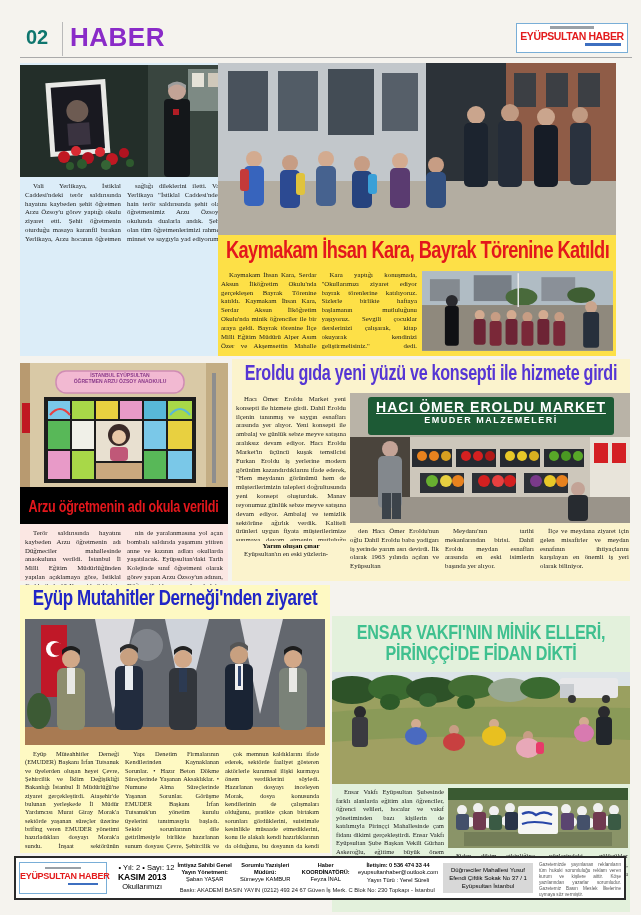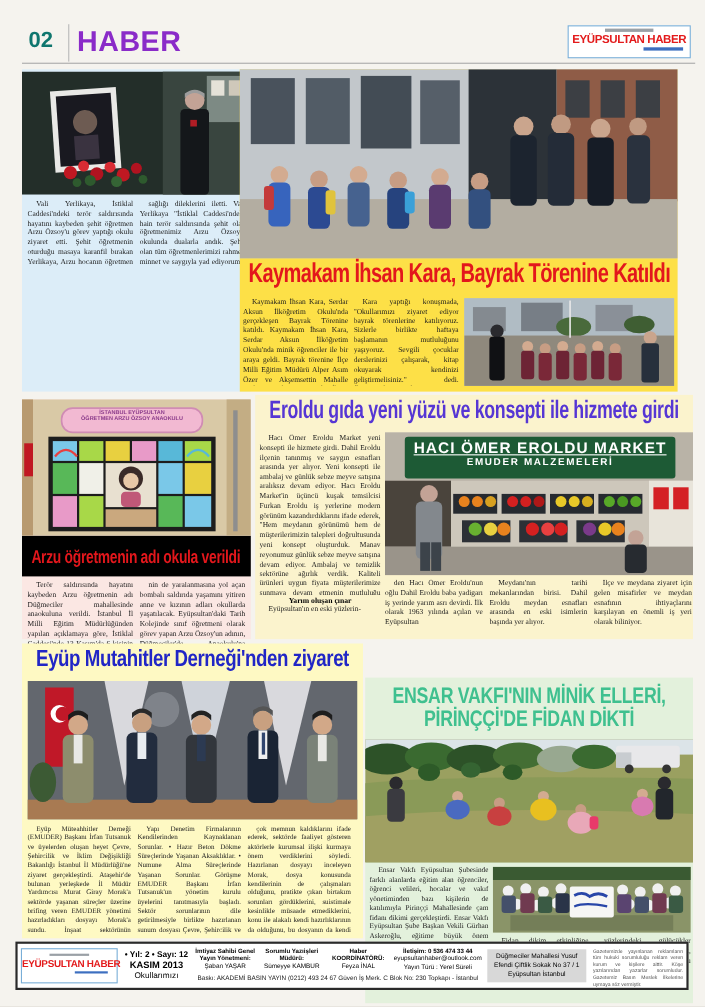--- a/index.html
+++ b/index.html
@@ -73,21 +73,21 @@
   .ens-photo2{position:absolute;left:116px;top:4px;}
   .ens-caps{position:absolute;left:116px;top:68px;width:180px;display:flex;gap:6px;}
   .ens-caps .bt{width:87px;height:36px;}
   
   .footer{position:absolute;left:14px;top:856px;width:612px;height:44px;background:#fff;border:2px solid #2a2a2a;box-sizing:border-box;display:flex;align-items:stretch;}
   .f-logo{width:88px;border:1px solid #79aed7;margin:4px 3px;box-sizing:border-box;text-align:center;padding-top:4px;background:#fff;}
   .f-logo .tag{display:block;height:2px;width:36px;margin:0 auto 2px;background:#9aa0a6;}
   .f-logo .ttl{display:block;font-size:9px;font-weight:bold;color:#e31b1c;letter-spacing:-0.3px;white-space:nowrap;}
   .f-logo .tag2{display:block;height:2px;width:30px;margin:2px 8px 0 auto;background:#3d6fc0;}
   .f-issue{width:66px;text-align:center;padding-top:5px;}
-  .f-issue .l1{font-size:7.5px;font-weight:bold;}
+  .f-issue .l1{font-size:7.5px;font-weight:normal;text-align:right;}
   .f-issue .l2{font-size:8.5px;font-weight:bold;}
   .f-issue .l3{font-size:7.5px;}
   .f-mid{width:272px;display:flex;flex-direction:column;padding-top:4px;}
   .f-midrow{display:flex;}
   .f-col{flex:1;text-align:center;padding:0 2px;}
   .f-col .lab{font-size:5.6px;font-weight:bold;line-height:1.25;}
   .f-col .val{font-size:5.8px;line-height:1.3;}
   .f-baski{font-size:5.8px;text-align:center;margin-top:3px;color:#222;}
   .f-addr{width:92px;background:#d8d8d8;margin:5px 3px;padding:3px 4px;box-sizing:border-box;font-size:6px;text-align:center;line-height:1.35;}
   .f-legal{width:84px;font-size:4.6px;color:#555;padding:4px 3px;text-align:justify;line-height:1.3;}

